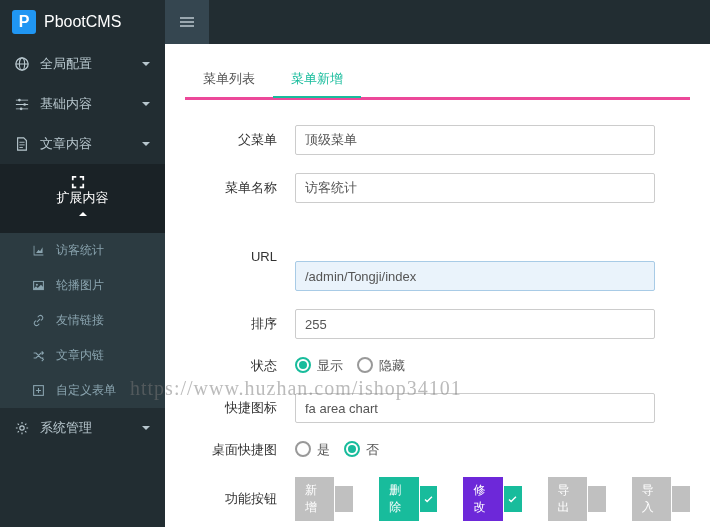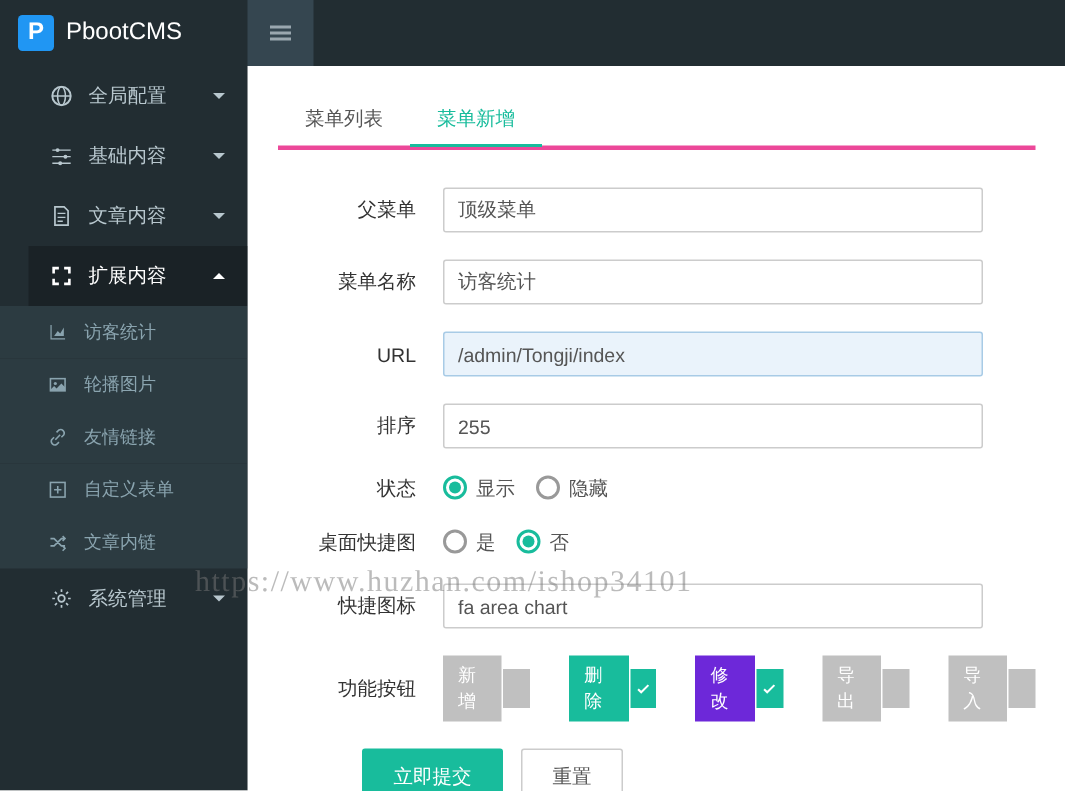--- a/index.html
+++ b/index.html
@@ -5,41 +5,41 @@
 * { box-sizing: border-box; margin: 0; padding: 0; }
 body { font-family: "Microsoft YaHei", Arial, sans-serif; font-size: 13px; background: #f5f5f5; color: #333; width: 710px; height: 527px; overflow: hidden; }
 .topbar { height: 44px; background: #222d32; display: flex; }
 .logo { width: 165px; background: #222d32; display: flex; align-items: center; padding-left: 12px; gap: 8px; color: #fff; font-size: 16px; font-weight: 500; }
 .logo-ico { width: 24px; height: 24px; background: #2096f3; border-radius: 3px; display: flex; align-items: center; justify-content: center; font-weight: bold; color: #fff; font-size: 16px; }
 .hamburger { width: 44px; display: flex; align-items: center; justify-content: center; background: #354650; cursor: pointer; }
 .hamburger svg { width: 16px; height: 16px; fill: #9aa7af; }
 
 .wrap { display: flex; height: calc(527px - 44px); }
 .sidebar { width: 165px; background: #222d32; color: #b8c7ce; overflow-y: auto; }
-.menu-item { display: flex; align-items: center; padding: 11px 14px; cursor: pointer; font-size: 13px; margin-left: 19px; }
+.menu-item { display: flex; align-items: center; padding: 11px 14px; cursor: pointer; font-size: 13px; }
 .menu-item .ico { width: 16px; margin-right: 10px; display: flex; align-items: center; justify-content: center; }
 .menu-item .ico svg { width: 14px; height: 14px; fill: #b8c7ce; }
 .menu-item .lbl { flex: 1; }
 .menu-item .caret svg { width: 10px; height: 10px; fill: #b8c7ce; }
-.menu-item.active { background: #1a2226; color: #fff; }
+.menu-item.active { background: #1a2226; color: #fff; flex-direction: column; }
 .menu-item.active .ico svg, .menu-item.active .caret svg { fill: #fff; }
 .sub-item { display: flex; align-items: center; padding: 9px 14px 9px 30px; cursor: pointer; font-size: 12px; background: #2c3b41; color: #8aa4af; }
 .sub-item .ico { width: 16px; margin-right: 10px; display: flex; align-items: center; justify-content: center; }
 .sub-item .ico svg { width: 13px; height: 13px; fill: #8aa4af; }
 
 .main { flex: 1; background: #fff; padding: 18px 20px; overflow-y: auto; }
 .tabs { display: flex; border-bottom: 3px solid #ec4899; margin-bottom: 25px; }
 .tab { padding: 8px 18px; cursor: pointer; color: #555; font-size: 13px; }
 .tab.active { color: #18bc9c; border-bottom: 2px solid #18bc9c; margin-bottom: -1px; }
 
 .form-row { display: flex; align-items: center; margin-bottom: 18px; }
 .form-lbl { width: 110px; text-align: right; padding-right: 18px; color: #333; font-size: 13px; }
 .form-ctl { flex: 1; display: flex; align-items: center; gap: 14px; }
 .inp { height: 30px; border: 1px solid #ccc; border-radius: 2px; padding: 0 9px; font-size: 13px; width: 360px; color: #555; }
-.inp.hl { background: #eaf3fb; border-color: #a8cbe6; }
+.inp.hl { background: #eaf3fb; border-color: #a8cbe6; margin-top: 40px; }
 .radio-wrap { display: flex; gap: 6px; cursor: pointer; }
 .radio { width: 16px; height: 16px; border: 2px solid #999; border-radius: 50%; display: flex; align-items: center; justify-content: center; }
 .radio.on { border-color: #18bc9c; }
 .radio.on::after { content: ""; width: 8px; height: 8px; background: #18bc9c; border-radius: 50%; }
 .rlbl { font-size: 13px; color: #555; }
 
 .fn-btn { display: flex; align-items: center; gap: 1px; }
 .fn-btn .t { padding: 5px 10px; color: #fff; font-size: 12px; }
 .fn-btn .c { width: 22px; height: 26px; display: flex; align-items: center; justify-content: center; }
 .fn-btn .c svg { width: 11px; height: 11px; fill: #fff; }
@@ -144,33 +144,33 @@
       <span class="ico">
           <svg viewBox="0 0 16 16">
             <path d="M6 10l4-4m-3-2l2-2a3 3 0 014 4l-2 2m-6 0l-2 2a3 3 0 004 4l2-2" fill="none" stroke="#8aa4af" stroke-width="1.3"></path>
           </svg>
         </span>
       <span>友情链接</span>
     </div>
     <div class="sub-item">
       <span class="ico">
           <svg viewBox="0 0 16 16">
+            <path d="M2 5h3l6 6h3m0-6h-3l-6 6H2m10-8l2 2-2 2m0 4l2 2-2 2" fill="none" stroke="#8aa4af" stroke-width="1.3"></path>
+          </svg>
+        </span>
+      <span>文章内链</span>
+    </div>
+    <div class="sub-item">
+      <span class="ico">
+          <svg viewBox="0 0 16 16">
             <rect x="2" y="2" width="12" height="12" fill="none" stroke="#8aa4af" stroke-width="1.3"></rect>
             <path d="M8 5v6M5 8h6" stroke="#8aa4af" stroke-width="1.3"></path>
           </svg>
         </span>
       <span>自定义表单</span>
-    </div>
-    <div class="sub-item">
-      <span class="ico">
-          <svg viewBox="0 0 16 16">
-            <path d="M2 5h3l6 6h3m0-6h-3l-6 6H2m10-8l2 2-2 2m0 4l2 2-2 2" fill="none" stroke="#8aa4af" stroke-width="1.3"></path>
-          </svg>
-        </span>
-      <span>文章内链</span>
     </div>
     <div class="menu-item">
       <span class="ico">
           <svg viewBox="0 0 16 16">
             <circle cx="8" cy="8" r="2.5" fill="none" stroke="#b8c7ce" stroke-width="1.3"></circle>
             <path d="M8 1v2M8 13v2M1 8h2M13 8h2M3 3l1.5 1.5M11.5 11.5L13 13M13 3l-1.5 1.5M4.5 11.5L3 13" stroke="#b8c7ce" stroke-width="1.3"></path>
           </svg>
         </span>
       <span class="lbl">系统管理</span>
       <span class="caret"><svg viewBox="0 0 10 10">
@@ -216,37 +216,37 @@
             <span class="radio on"></span>
             <span class="rlbl">显示</span>
           </div>
         <div class="radio-wrap">
             <span class="radio"></span>
             <span class="rlbl">隐藏</span>
           </div>
       </div>
     </div>
     <div class="form-row">
+      <div class="form-lbl">快捷图标</div>
+      <div class="form-ctl">
+          <input class="inp" value="fa area chart" style="">
+        </div>
+    </div>
+    <div class="form-row">
       <div class="form-lbl">桌面快捷图</div>
       <div class="form-ctl">
         <div class="radio-wrap">
             <span class="radio"></span>
             <span class="rlbl">是</span>
           </div>
         <div class="radio-wrap">
             <span class="radio on"></span>
             <span class="rlbl">否</span>
           </div>
       </div>
-    </div>
-    <div class="form-row">
-      <div class="form-lbl">快捷图标</div>
-      <div class="form-ctl">
-          <input class="inp" value="fa area chart" style="">
-        </div>
     </div>
     <div class="form-row">
       <div class="form-lbl">功能按钮</div>
       <div class="form-ctl" style="gap:26px;">
         <div class="fn-btn gray">
             <span class="t">新增</span>
             <span class="c"></span>
           </div>
         <div class="fn-btn green">
             <span class="t">删除</span>

